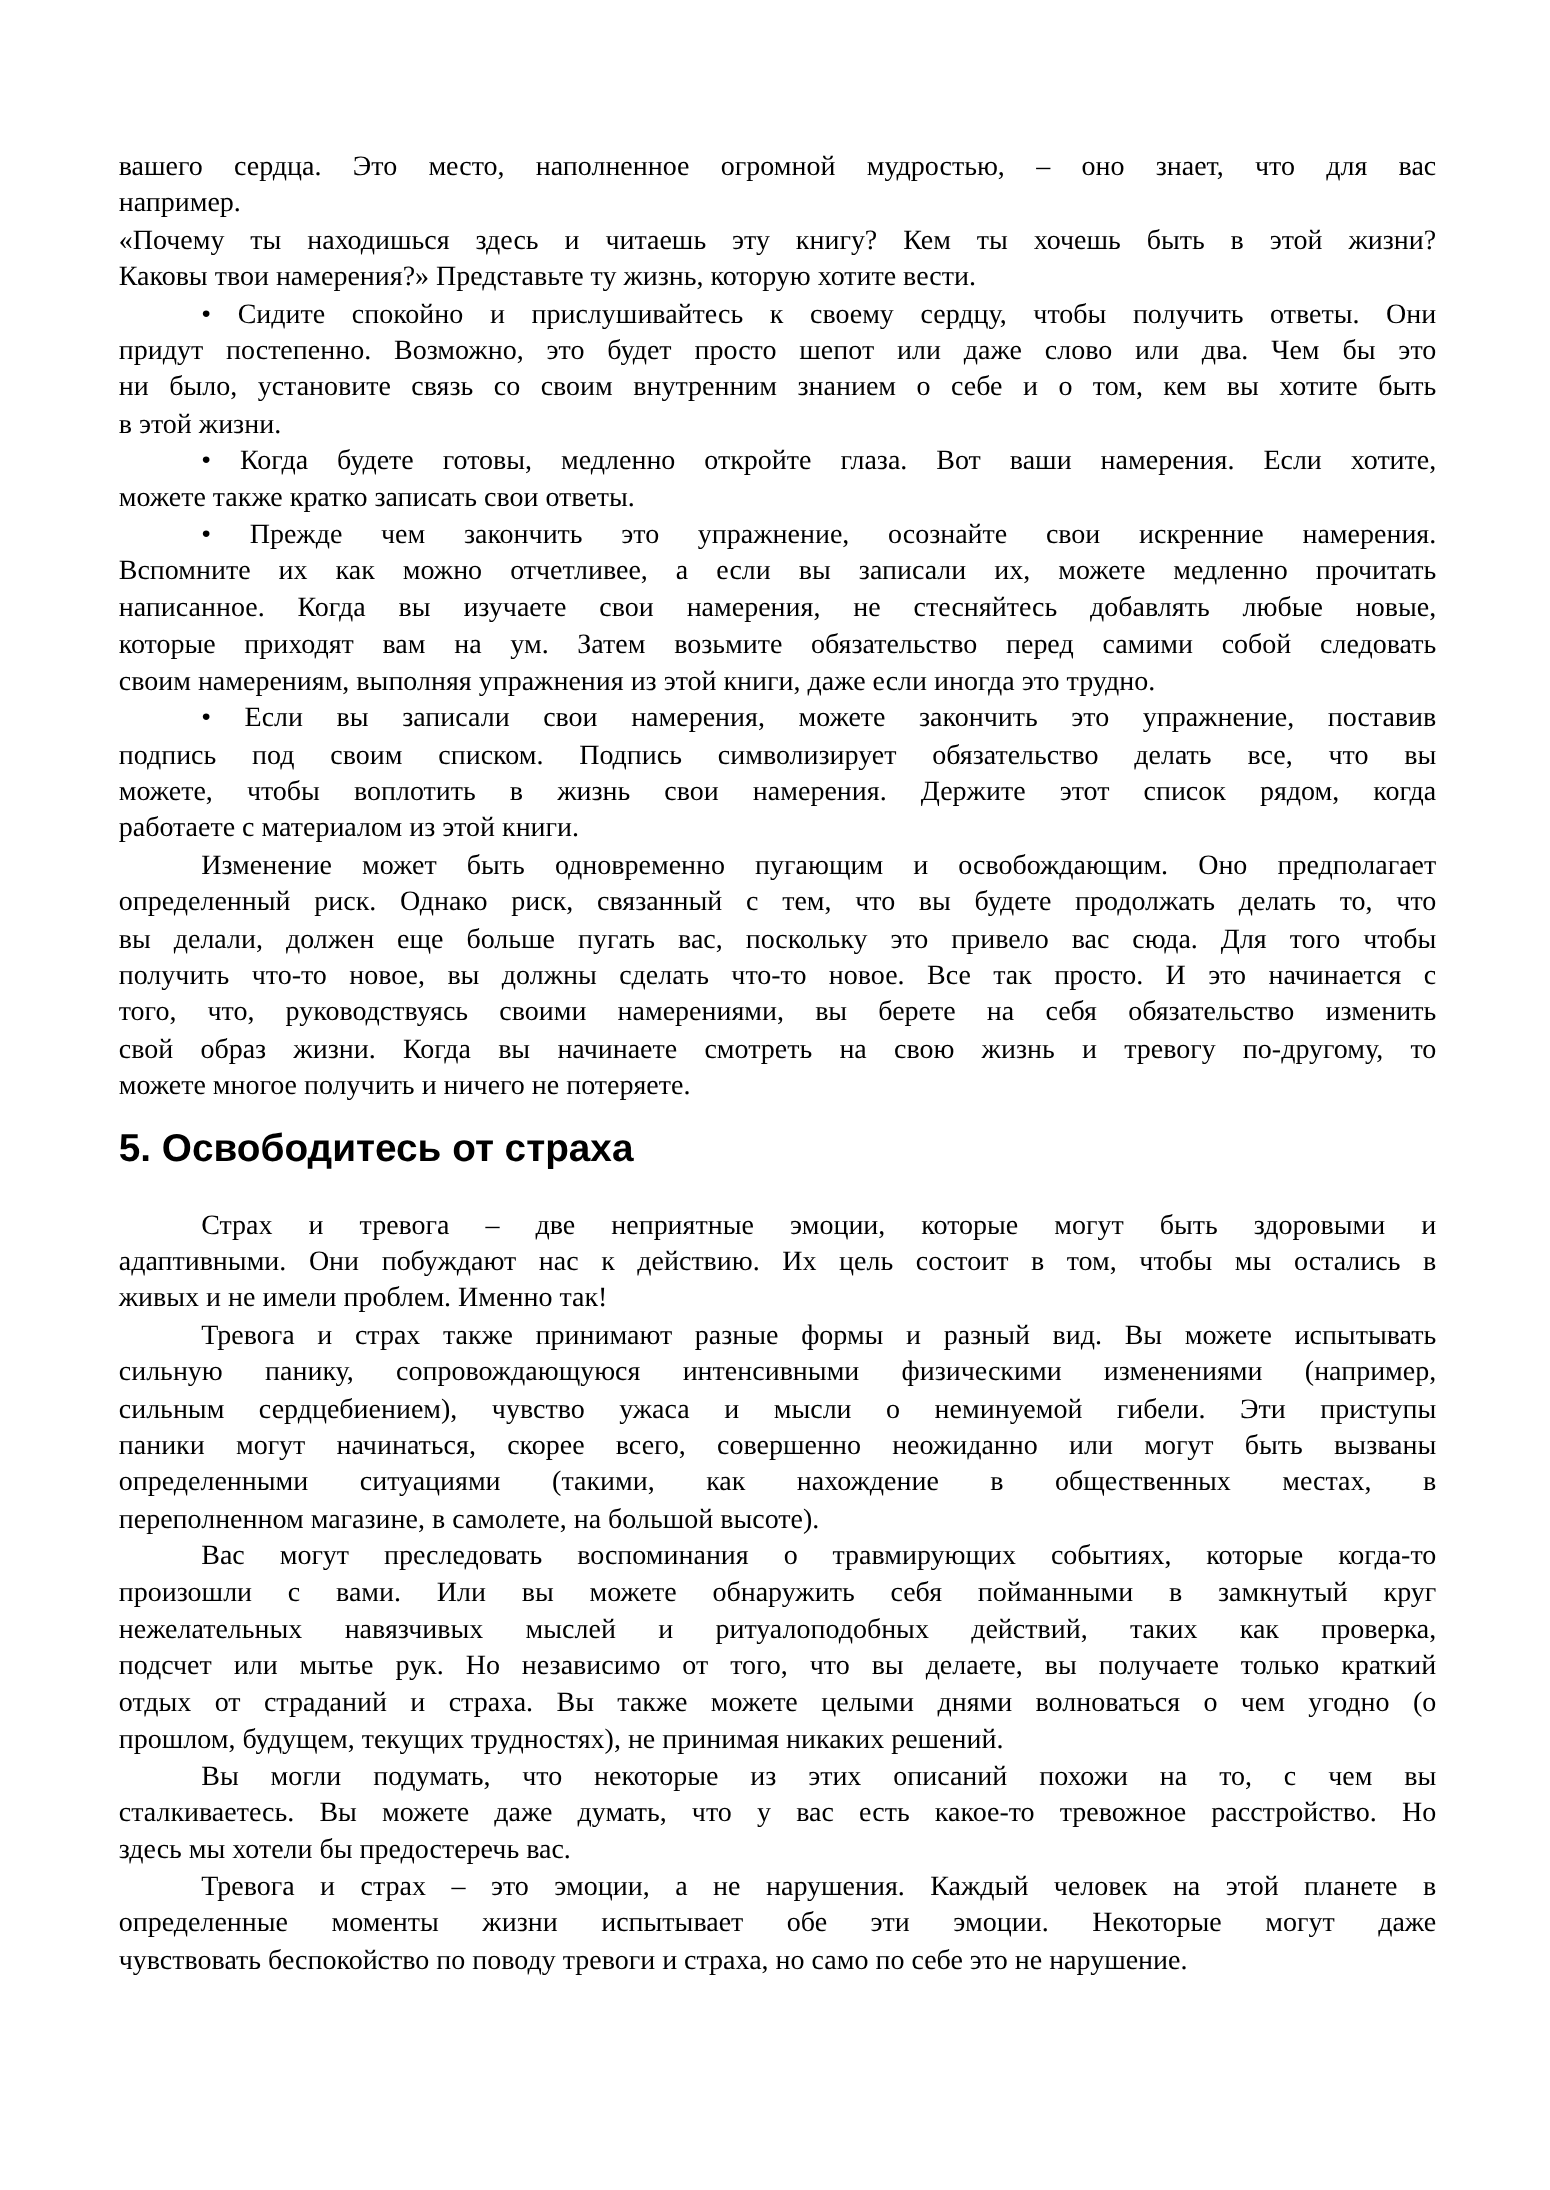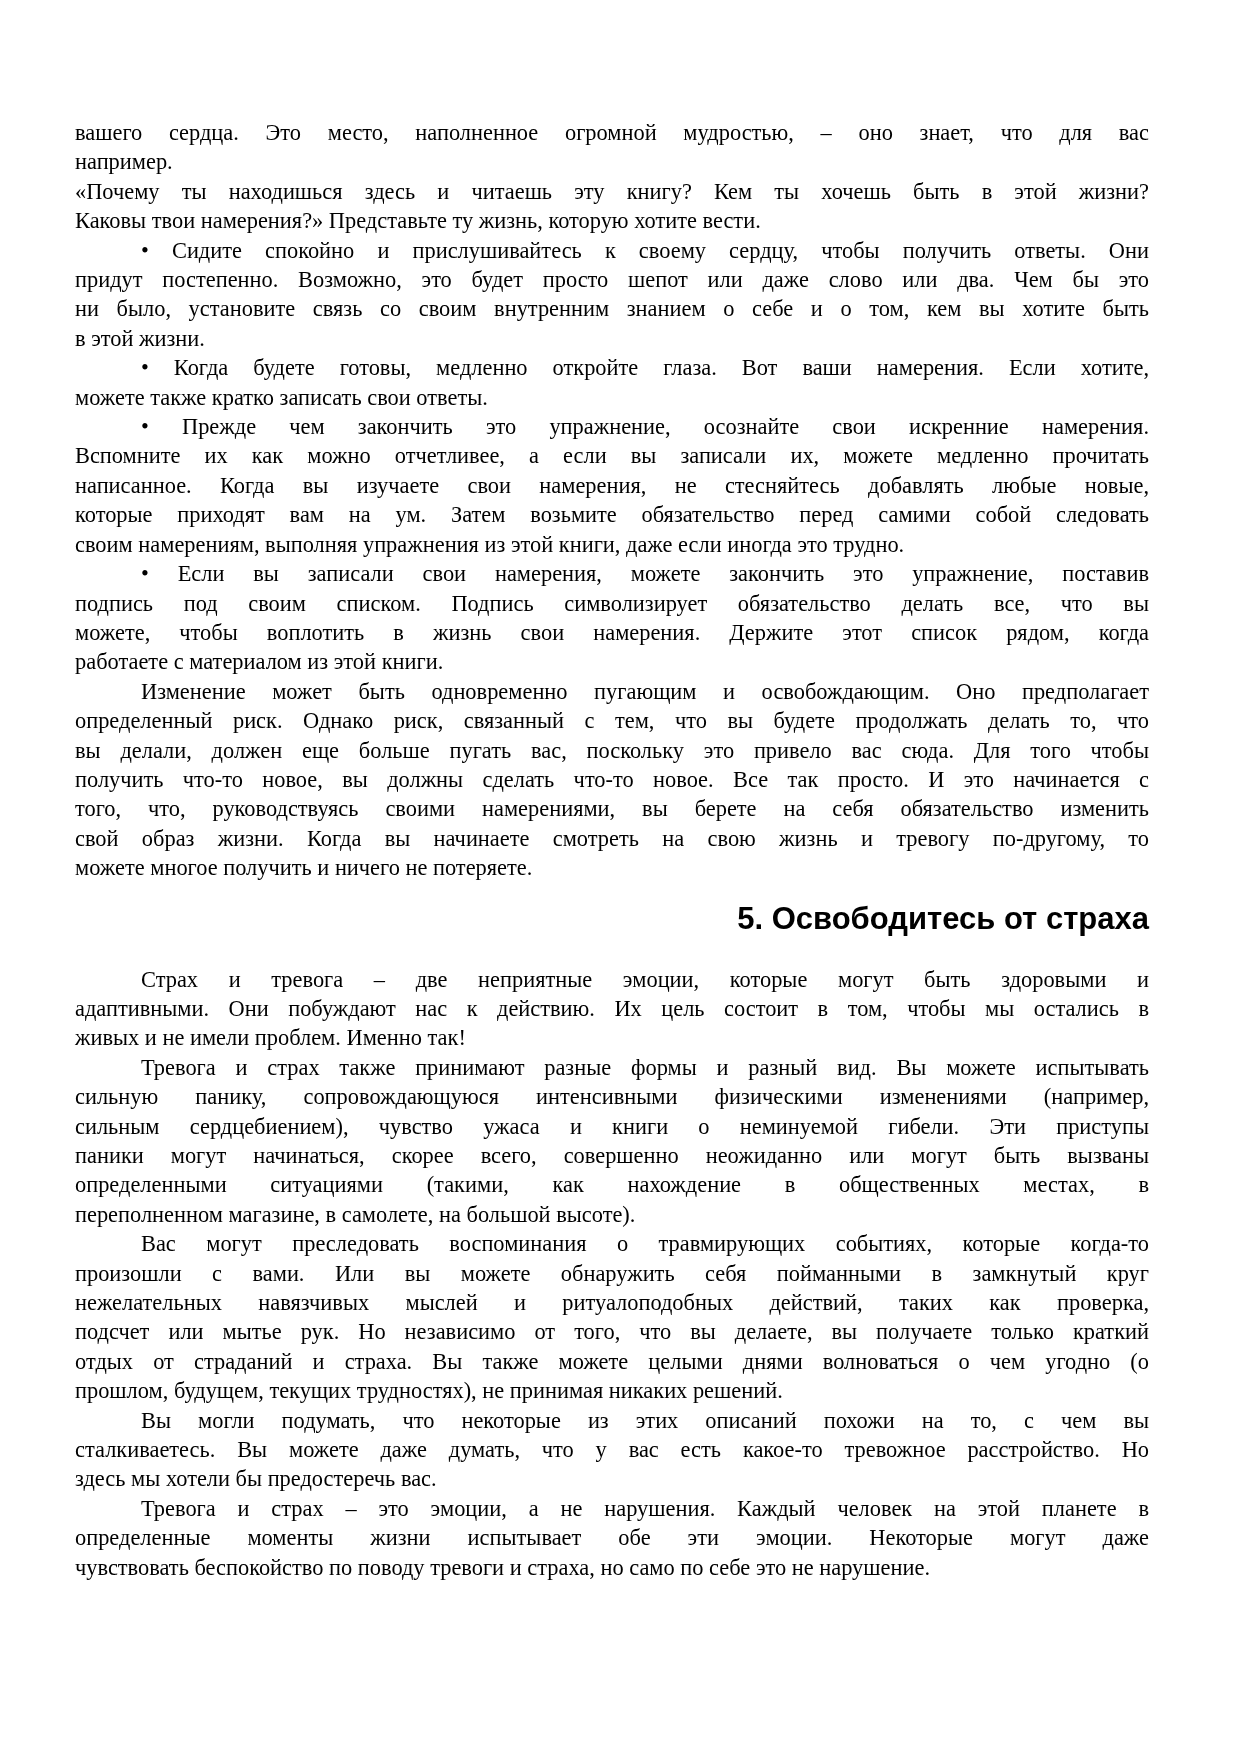--- a/index.html
+++ b/index.html
@@ -9,21 +9,21 @@
   body {
     width: 1240px;
     height: 1752px;
     background: #ffffff;
     overflow: hidden;
   }
   .doc {
     box-sizing: border-box;
     width: 1240px;
     height: 1752px;
-    padding: 118px 91px 0 75px;
+    padding: 118px 91px 0 95px;
     color: #000000;
     font-family: "Liberation Serif", "DejaVu Serif", serif;
   }
   .para {
     margin: 0;
     padding: 0;
   }
   .para.space-before {
   }
   .line {
@@ -39,21 +39,21 @@
   }
   .line.indent {
     text-indent: 66px;
   }
   .heading {
     margin: 16px 0 26px 0;
     font-family: "Liberation Sans", "DejaVu Sans", sans-serif;
     font-weight: bold;
     font-size: 31px;
     line-height: 40px;
-    text-align: right;
+    text-align: left;
     color: #000000;
   }
 </style>
 </head>
 <body>
 
 <main class="doc">
   <div>
       <div class="para">
         <div class="line jfy">вашего сердца. Это место, наполненное огромной мудростью, – оно знает, что для вас</div>
@@ -97,21 +97,21 @@
       </div>
       <h2 class="heading">5. Освободитесь от страха</h2>
       <div class="para">
         <div class="line jfy indent">Страх и тревога – две неприятные эмоции, которые могут быть здоровыми и</div>
         <div class="line jfy">адаптивными. Они побуждают нас к действию. Их цель состоит в том, чтобы мы остались в</div>
         <div class="line">живых и не имели проблем. Именно так!</div>
       </div>
       <div class="para">
         <div class="line jfy indent">Тревога и страх также принимают разные формы и разный вид. Вы можете испытывать</div>
         <div class="line jfy">сильную панику, сопровождающуюся интенсивными физическими изменениями (например,</div>
-        <div class="line jfy">сильным сердцебиением), чувство ужаса и книги о неминуемой гибели. Эти приступы</div>
+        <div class="line jfy">сильным сердцебиением), чувство ужаса и мысли о неминуемой гибели. Эти приступы</div>
         <div class="line jfy">паники могут начинаться, скорее всего, совершенно неожиданно или могут быть вызваны</div>
         <div class="line jfy">определенными ситуациями (такими, как нахождение в общественных местах, в</div>
         <div class="line">переполненном магазине, в самолете, на большой высоте).</div>
       </div>
       <div class="para">
         <div class="line jfy indent">Вас могут преследовать воспоминания о травмирующих событиях, которые когда-то</div>
         <div class="line jfy">произошли с вами. Или вы можете обнаружить себя пойманными в замкнутый круг</div>
         <div class="line jfy">нежелательных навязчивых мыслей и ритуалоподобных действий, таких как проверка,</div>
         <div class="line jfy">подсчет или мытье рук. Но независимо от того, что вы делаете, вы получаете только краткий</div>
         <div class="line jfy">отдых от страданий и страха. Вы также можете целыми днями волноваться о чем угодно (о</div>

